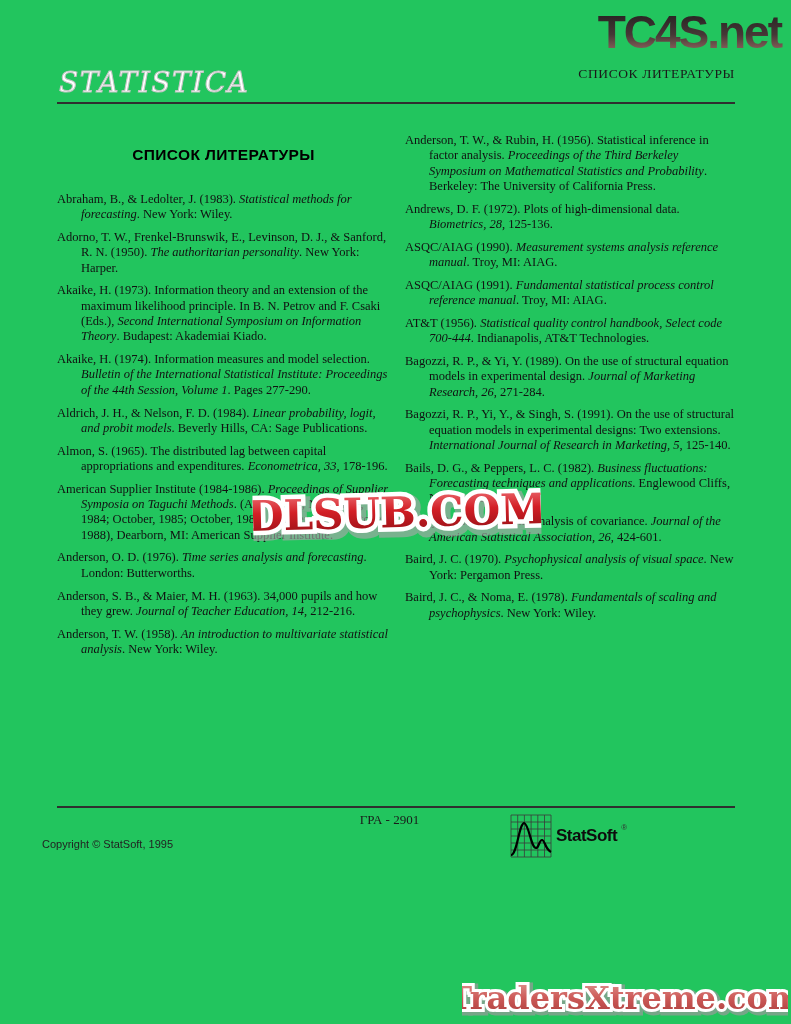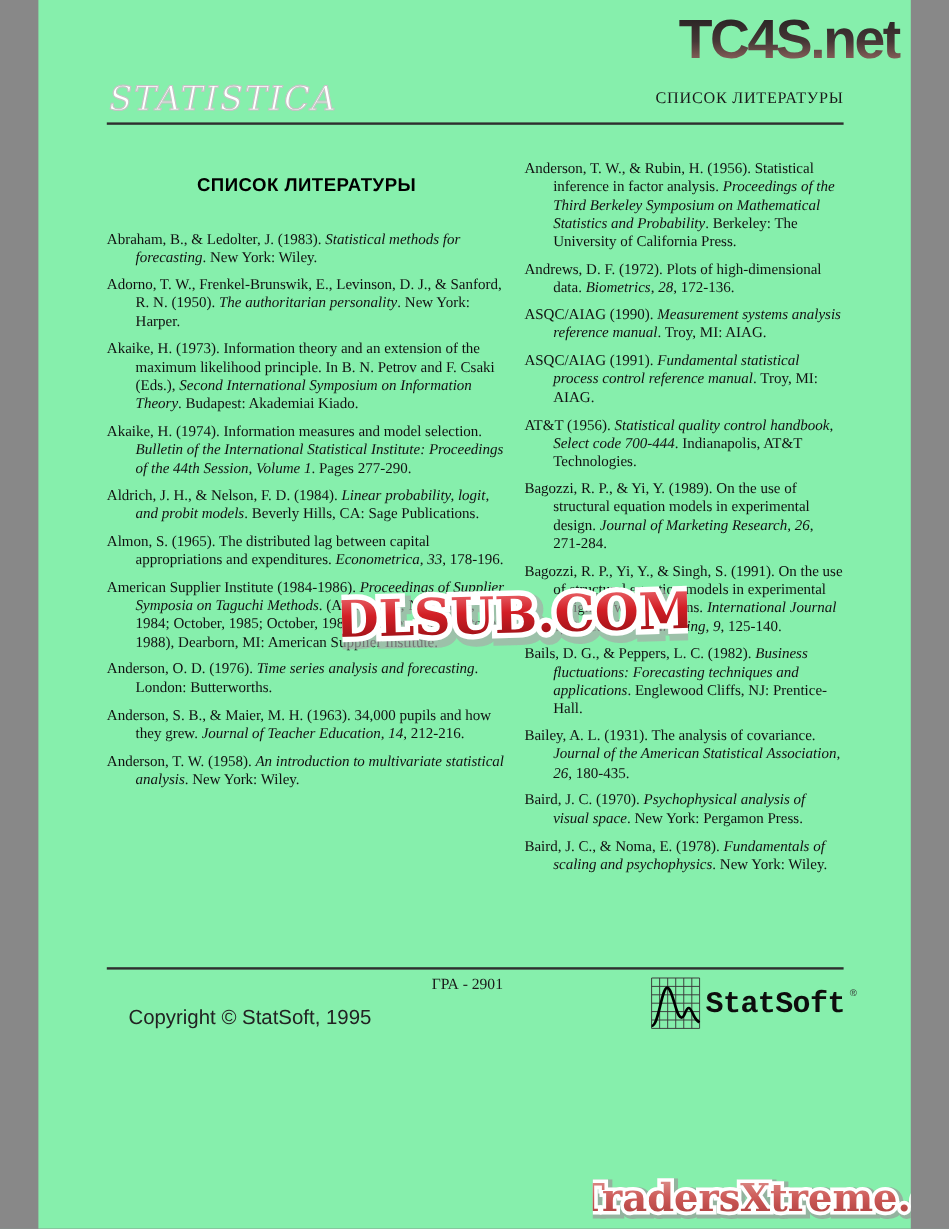--- a/index.html
+++ b/index.html
@@ -1,28 +1,28 @@
 <!DOCTYPE html>
 <html><head>
 <meta charset="utf-8">
 <style>
   * { margin: 0; padding: 0; box-sizing: border-box; }
   html, body { background: #888; }
   .page {
     position: relative;
-    width: 727px; height: 1024px;
+    width: 791px; height: 1024px;
     margin: 0 auto;
-    background: #86efac;
+    background: #22c55e;
     overflow: hidden;
     font-family: "Liberation Serif", serif;
     color: #111;
   }
   
   .header {
-    display: flex; justify-content: space-between; align-items: center;
+    display: flex; justify-content: space-between; align-items: flex-start;
     margin: 0 56px 0 57px; padding-top: 66px;
   }
   .running-head {
     font-family: "Liberation Serif", serif;
     font-size: 13.5px; letter-spacing: 0.6px; color: #1a1a1a;
     padding-bottom: 3px;
   }
   .header-rule {
     border-top: 2px solid #2f2f2f;
     margin: 2px 56px 0 57px;
@@ -46,31 +46,31 @@
   
   .footer-rule {
     position: absolute; left: 57px; right: 56px; top: 806px;
     border-top: 2px solid #2f2f2f;
   }
   .page-code {
     position: absolute; top: 812px; left: 0; right: 12px;
     text-align: center; font-size: 13px; color: #1a1a1a;
   }
   .copyright {
-    position: absolute; top: 838px; left: 75px;
+    position: absolute; top: 838px; left: 42px;
     font-family: "Liberation Sans", sans-serif;
-    font-size: 17px; color: #222;
+    font-size: 11px; color: #222;
   }
   .statsoft-logo {
     position: absolute; top: 814px; left: 510px;
     display: flex; align-items: center; gap: 4px;
   }
   .statsoft-word {
-    font-family: Liberation Mono, monospace;
-    font-weight: bold; font-size: 25px; color: #0d0d0d;
+    font-family: Liberation Sans, sans-serif;
+    font-weight: bold; font-size: 17px; color: #0d0d0d;
     letter-spacing: -0.5px;
   }
   .statsoft-reg {
     font-size: 8px; vertical-align: top; position: relative; top: -9px;
     color: #333; font-family: "Liberation Sans", sans-serif;
   }
   
   .wm-top { position: absolute; top: 2px; right: 6px; }
   .wm-mid { position: absolute; left: 253px; top: 479px; transform: rotate(-1.5deg); }
   .wm-bottom { position: absolute; left: 462px; top: 974px; }
@@ -115,28 +115,28 @@
           <p class="ref"><span>Aldrich, J. H., &amp; Nelson, F. D. (1984). </span><i>Linear probability, logit, and probit models</i><span>. Beverly Hills, CA: Sage Publications.</span></p>
           <p class="ref"><span>Almon, S. (1965). The distributed lag between capital appropriations and expenditures. </span><i>Econometrica, 33</i><span>, 178-196.</span></p>
           <p class="ref"><span>American Supplier Institute (1984-1986). </span><i>Proceedings of Supplier Symposia on Taguchi Methods</i><span>. (April, 1984; November, 1984; October, 1985; October, 1986; October, 1987; October, 1988), Dearborn, MI: American Supplier Institute.</span></p>
           <p class="ref"><span>Anderson, O. D. (1976). </span><i>Time series analysis and forecasting</i><span>. London: Butterworths.</span></p>
           <p class="ref"><span>Anderson, S. B., &amp; Maier, M. H. (1963). 34,000 pupils and how they grew. </span><i>Journal of Teacher Education, 14</i><span>, 212-216.</span></p>
           <p class="ref"><span>Anderson, T. W. (1958). </span><i>An introduction to multivariate statistical analysis</i><span>. New York: Wiley.</span></p>
         </div>
     </div>
     <div class="col-right">
         <p class="ref"><span>Anderson, T. W., &amp; Rubin, H. (1956). Statistical inference in factor analysis. </span><i>Proceedings of the Third Berkeley Symposium on Mathematical Statistics and Probability</i><span>. Berkeley: The University of California Press.</span></p>
-        <p class="ref"><span>Andrews, D. F. (1972). Plots of high-dimensional data. </span><i>Biometrics, 28</i><span>, 172-136.</span></p>
+        <p class="ref"><span>Andrews, D. F. (1972). Plots of high-dimensional data. </span><i>Biometrics, 28</i><span>, 125-136.</span></p>
         <p class="ref"><span>ASQC/AIAG (1990). </span><i>Measurement systems analysis reference manual</i><span>. Troy, MI: AIAG.</span></p>
         <p class="ref"><span>ASQC/AIAG (1991). </span><i>Fundamental statistical process control reference manual</i><span>. Troy, MI: AIAG.</span></p>
         <p class="ref"><span>AT&amp;T (1956). </span><i>Statistical quality control handbook, Select code 700-444</i><span>. Indianapolis, AT&amp;T Technologies.</span></p>
         <p class="ref"><span>Bagozzi, R. P., &amp; Yi, Y. (1989). On the use of structural equation models in experimental design. </span><i>Journal of Marketing Research, 26</i><span>, 271-284.</span></p>
-        <p class="ref"><span>Bagozzi, R. P., Yi, Y., &amp; Singh, S.  (1991). On the use of structural equation models in experimental designs: Two extensions. </span><i>International Journal of Research in Marketing, 9</i><span>, 125-140.</span></p>
+        <p class="ref"><span>Bagozzi, R. P., Yi, Y., &amp; Singh, S.  (1991). On the use of structural equation models in experimental designs: Two extensions. </span><i>International Journal of Research in Marketing, 5</i><span>, 125-140.</span></p>
         <p class="ref"><span>Bails, D. G., &amp; Peppers, L. C. (1982). </span><i>Business fluctuations: Forecasting techniques and applications</i><span>. Englewood Cliffs, NJ: Prentice-Hall.</span></p>
-        <p class="ref"><span>Bailey, A. L. (1931). The analysis of covariance. </span><i>Journal of the American Statistical Association, 26</i><span>, 180-435.</span></p>
+        <p class="ref"><span>Bailey, A. L. (1931). The analysis of covariance. </span><i>Journal of the American Statistical Association, 26</i><span>, 424-601.</span></p>
         <p class="ref"><span>Baird, J. C. (1970). </span><i>Psychophysical analysis of visual space</i><span>. New York: Pergamon Press.</span></p>
         <p class="ref"><span>Baird, J. C., &amp; Noma, E. (1978). </span><i>Fundamentals of scaling and psychophysics</i><span>. New York: Wiley.</span></p>
       </div>
   </div>
 
   <div class="footer-rule"></div>
   <div class="page-code">ГРА - 2901</div>
   <div class="copyright">Copyright © StatSoft, 1995</div>
   <div class="statsoft-logo">
     <svg width="42" height="44">

